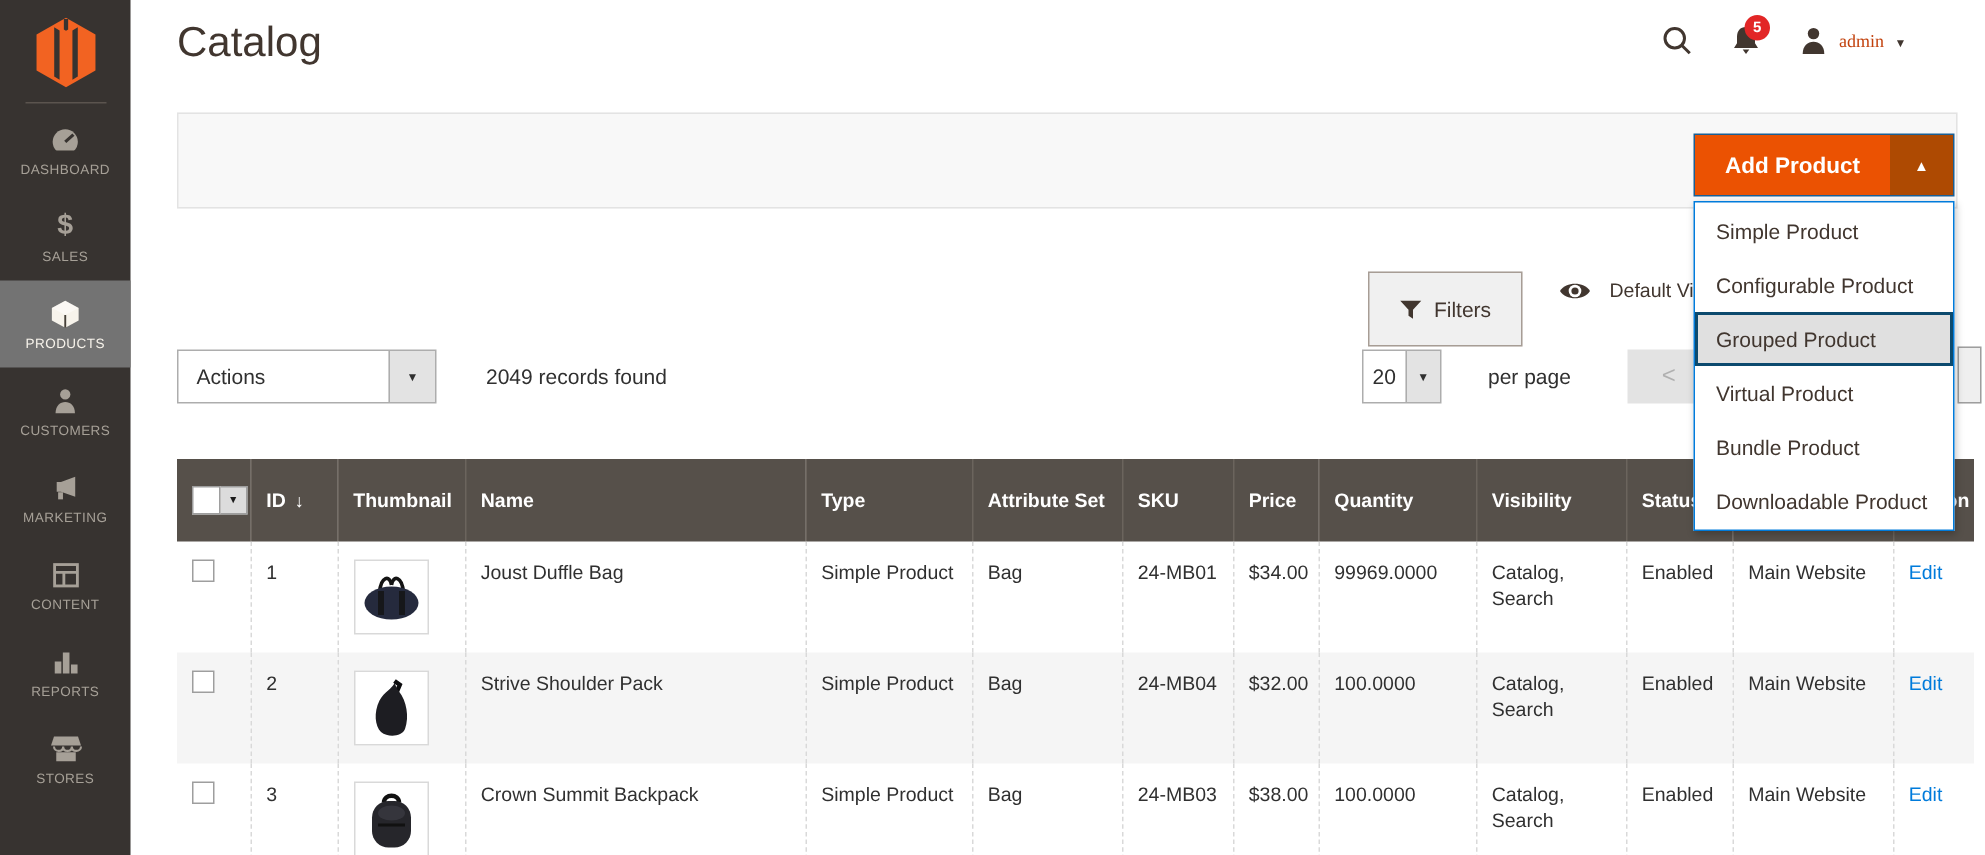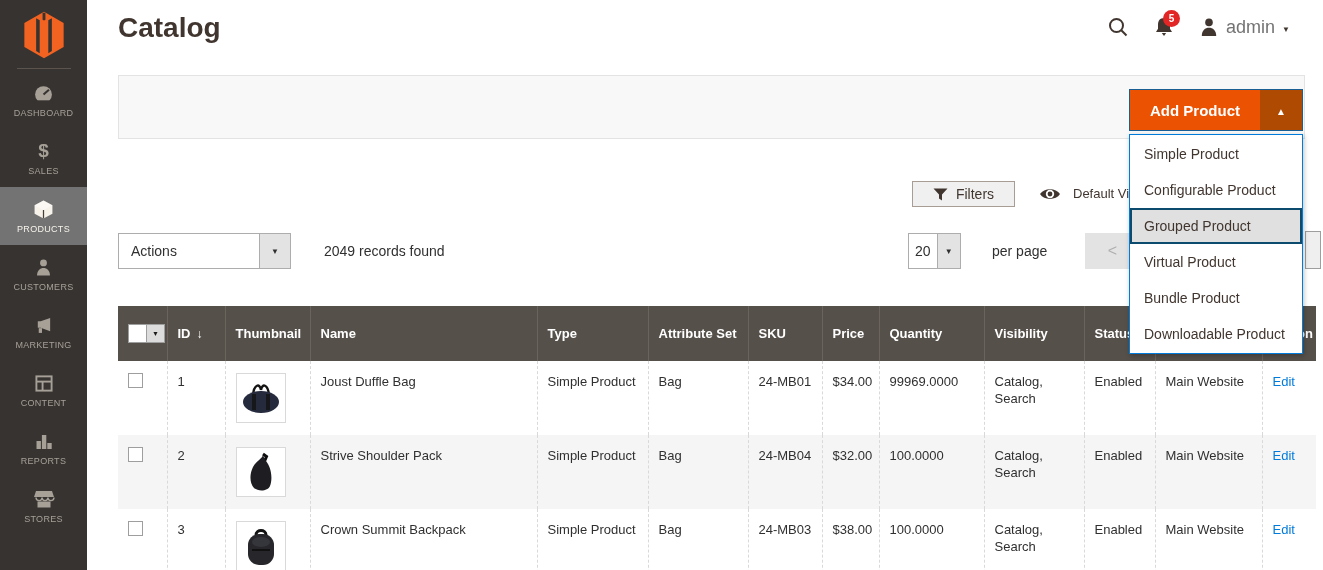--- a/index.html
+++ b/index.html
@@ -14,48 +14,48 @@
     gap:4px; color:#a6a097; cursor:pointer; }
   .nav-item.active { background:#737373; color:#f7f3eb; }
   .nav-icon { height:22px; display:flex; align-items:center; }
   .nav-icon svg { display:block; }
   .nav-label { font-size:9px; letter-spacing:.3px; }
   .dollar::before { content:"$"; font-size:19px; font-weight:700; line-height:20px; }
 
   
   .main { position:absolute; left:87px; top:0; width:1236px; height:570px; background:#fff; }
 
-  .page-title { position:absolute; left:31px; top:12px; font-size:28px; font-weight:700; color:#41362f; }
+  .page-title { position:absolute; left:31px; top:12px; font-size:28px; font-weight:400; color:#41362f; }
 
   .hdr-actions { position:absolute; left:1020px; top:10px; height:34px; display:flex; align-items:center; gap:24px; }
   .hdr-ico { display:flex; align-items:center; cursor:pointer; }
   .badge { position:absolute; margin-left:10px; margin-top:-18px; background:#e22626; color:#fff; font-size:10px;
     font-weight:700; width:17px; height:17px; border-radius:50%; display:flex; align-items:center; justify-content:center; }
   .admin-wrap { display:flex; align-items:center; gap:7px; cursor:pointer; }
-  .admin-name { font-size:18px; color:#737373; }
+  .admin-name { font-size:12px; color:#c2410c;font-family:Liberation Serif, serif; }
   .caret-down::after { content:"▼"; font-size:8px; color:#41362f; }
 
   .band { position:absolute; left:31px; top:75px; width:1187px; height:64px; background:#f8f8f8; border:1px solid #e3e3e3; }
 
   
   .apd-btn { position:absolute; left:1042px; top:89px; width:174px; height:42px; display:flex; z-index:31;
     border:1px solid #1a5f94; cursor:pointer; }
   .apd-label { flex:1; background:#eb5202; color:#fff; font-weight:700; font-size:15px;
     display:flex; align-items:center; justify-content:center; }
   .apd-toggle { width:42px; background:#ae4a02; display:flex; align-items:center; justify-content:center; }
   .caret-up::after { content:"▲"; font-size:10px; color:#fff; }
 
   
   .apd-menu { position:absolute; left:1042px; top:134px; width:174px; background:#fff;
     border:1px solid #007bdb; box-shadow:1px 2px 5px rgba(0,0,0,.25); z-index:30; padding:1px 0; }
   .apd-item { font-size:14px; color:#41362f; padding:9px 14px; cursor:pointer; line-height:18px; }
   .apd-item.selected { background:#e0e0e0; border:2px solid #0c4a6e; padding:7px 12px; }
 
   
-  .filters-btn { position:absolute; left:825px; top:181px; width:103px; height:26px; background:#f0f0f0;
+  .filters-btn { position:absolute; left:825px; top:181px; width:103px; height:50px; background:#f0f0f0;
     border:1px solid #a79d95; display:flex; align-items:center; justify-content:center; gap:8px;
     font-size:14px; color:#41362f; cursor:pointer; }
   .view-switch { position:absolute; left:952px; top:186px; display:flex; align-items:center; gap:12px; cursor:pointer; }
   .view-label { font-size:13px; color:#41362f; white-space:nowrap; }
 
   
   .sel { display:flex; height:36px; border:1px solid #adadad; background:#fff; cursor:pointer; }
   .sel-value { display:flex; align-items:center; padding:0 12px; font-size:14px; color:#303030; flex:1; }
   .sel-arrow { width:31px; border-left:1px solid #adadad; background:#e3e3e3; display:flex; align-items:center; justify-content:center; }
   .sel-arrow::after { content:"▼"; font-size:8px; color:#303030; }

